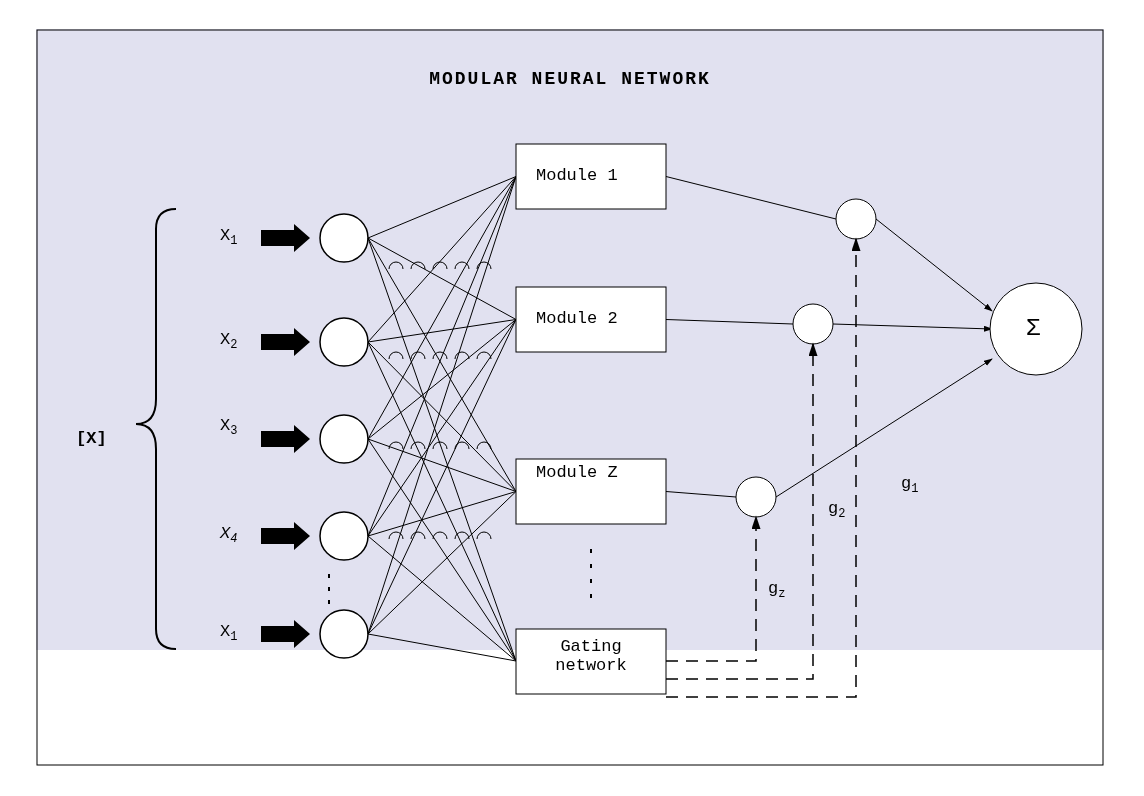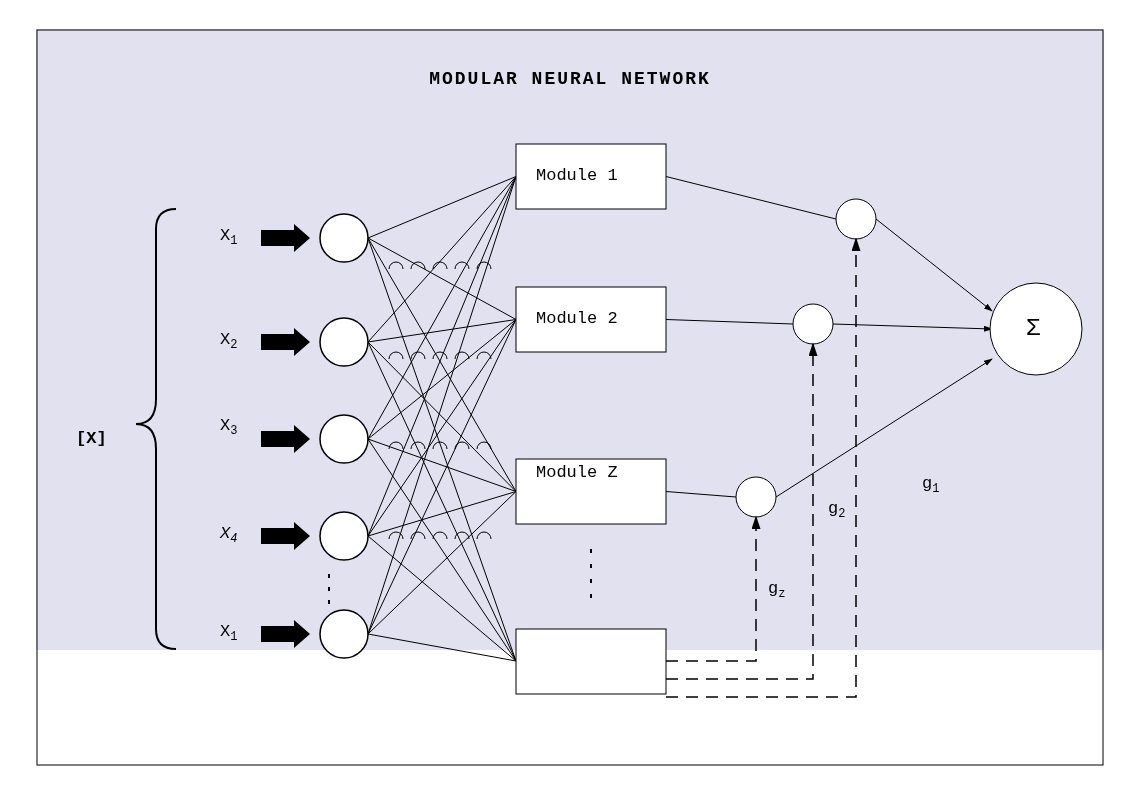--- a/index.html
+++ b/index.html
@@ -177,19 +177,21 @@
       <div class="label" style="left: 184px; top: 301px;">X<span class="sub">2</span></div>
       <div class="label" style="left: 184px; top: 387px;">X<span class="sub">3</span></div>
       <div class="label" style="left: 184px; top: 495px; font-style: italic;">X<span class="sub">4</span></div>
       <div class="label" style="left: 184px; top: 593px;">X<span class="sub">1</span></div>
     </div>
   <div id="module-labels">
       <div class="label" style="left: 500px; top: 137px;">Module 1</div>
       <div class="label" style="left: 500px; top: 280px;">Module 2</div>
       <div class="label" style="left: 500px; top: 434px;">Module Z</div>
     </div>
+  <div class="label" style="left:498px; top:608px; text-align:center; width:114px; white-space:pre-line;">Gating 
+network</div>
 
-  <div class="label" style="left:886px; top:445px;">g<span class="sub">1</span></div>
+  <div class="label" style="left:865px; top:445px;">g<span class="sub">1</span></div>
   <div class="label" style="left:792px; top:470px;">g<span class="sub">2</span></div>
   <div class="label" style="left:732px; top:550px;">g<span class="sub">z</span></div>
 
   <div class="label" style="left:990px; top:286px; font-size:24px;">Σ</div>
 </div>
 
 </body></html>

